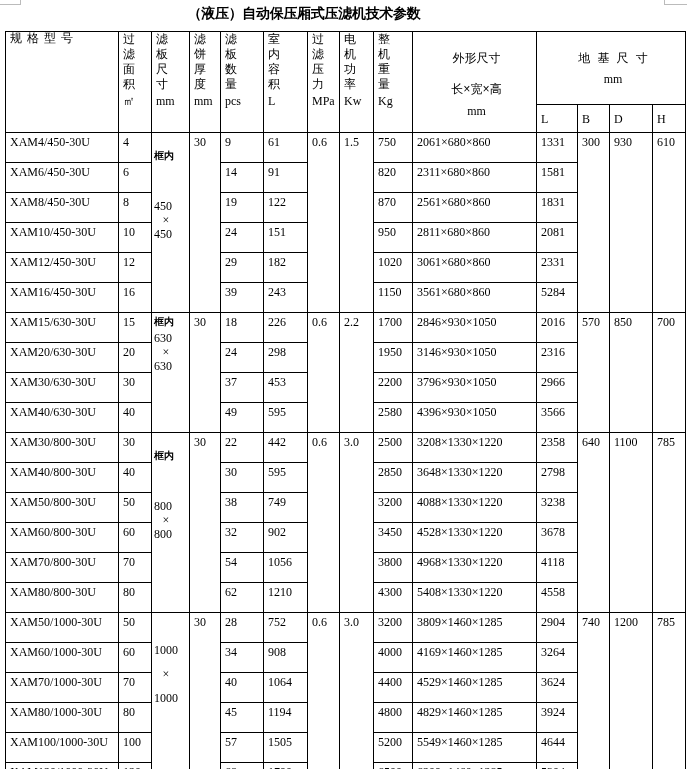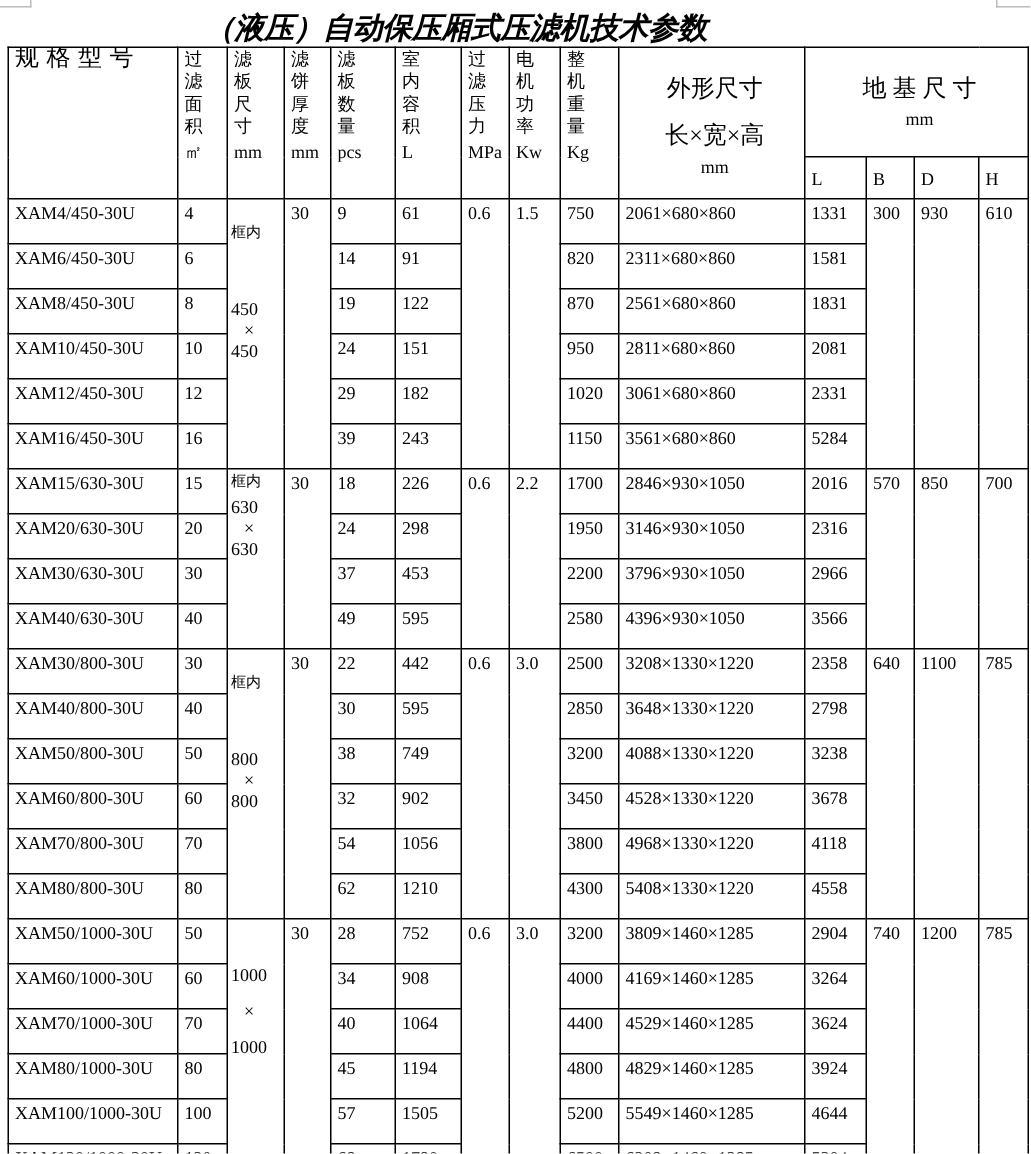--- a/index.html
+++ b/index.html
@@ -6,43 +6,43 @@
   body {
     width: 687px; height: 769px; position: relative; overflow: hidden;
     font-family: "Liberation Serif", "DejaVu Serif", serif;
     color: #000;
   }
   .corner-mark { position: absolute; top: 0; width: 20px; height: 4px; border-bottom: 1px solid #bbb; }
   .corner-mark.left { left: 0; border-right: 1px solid #bbb; }
   .corner-mark.right { right: 0; width: 22px; border-left: 1px solid #bbb; }
   .title {
     position: absolute; top: 5px; left: 0; width: 608px; text-align: center;
-    font-family: "DejaVu Sans", sans-serif; font-weight: bold; font-size: 20px; letter-spacing: -0.3px; font-style: italic;
+    font-family: "DejaVu Sans", sans-serif; font-weight: bold; font-size: 14px; letter-spacing: -0.3px;
   }
   table.spec {
     position: absolute; left: 5px; top: 31px;
     border-collapse: collapse; table-layout: fixed;
     width: 680px;
     font-size: 12px;
   }
   table.spec td {
     border: 1.2px solid #000; padding: 0 0 0 4px; vertical-align: top;
     line-height: 14px; overflow: hidden; white-space: nowrap;
   }
-  .hdr-cn { font-family: Liberation Serif, serif; font-size: 16px; line-height: 15px; }
+  .hdr-cn { font-family: Liberation Mono, monospace; font-size: 12px; line-height: 15px; }
   td.vtext { padding-top: 1px; }
   td.vtext .ch { display: block; font-family: "DejaVu Sans", sans-serif; font-size: 12px; line-height: 15px; }
   td.vtext .unit { display: block; margin-top: 2px; font-size: 12px; line-height: 15px; }
   td.model-hdr { vertical-align: middle; padding-left: 10px; letter-spacing: 5px; }
   td.center { text-align: center; padding-left: 0; }
   td.mid { vertical-align: middle; }
   tr.data td { height: 27px; padding-top: 2px; }
   .plate-cell { padding-left: 2px !important; }
   .plate-inner { font-size: 12px; line-height: 14px; }
-  .kn { font-family: "DejaVu Sans", sans-serif; font-size: 10px; }
+  .kn { font-family: "DejaVu Sans", sans-serif; font-size: 10px; font-weight: bold; }
   .xsign { display: block; text-align: center; width: 24px; }
 </style>
 </head>
 <body>
 
 <div class="corner-mark left"></div>
 <div class="corner-mark right"></div>
 
 <div class="title">（液压）自动保压厢式压滤机技术参数</div>
 

